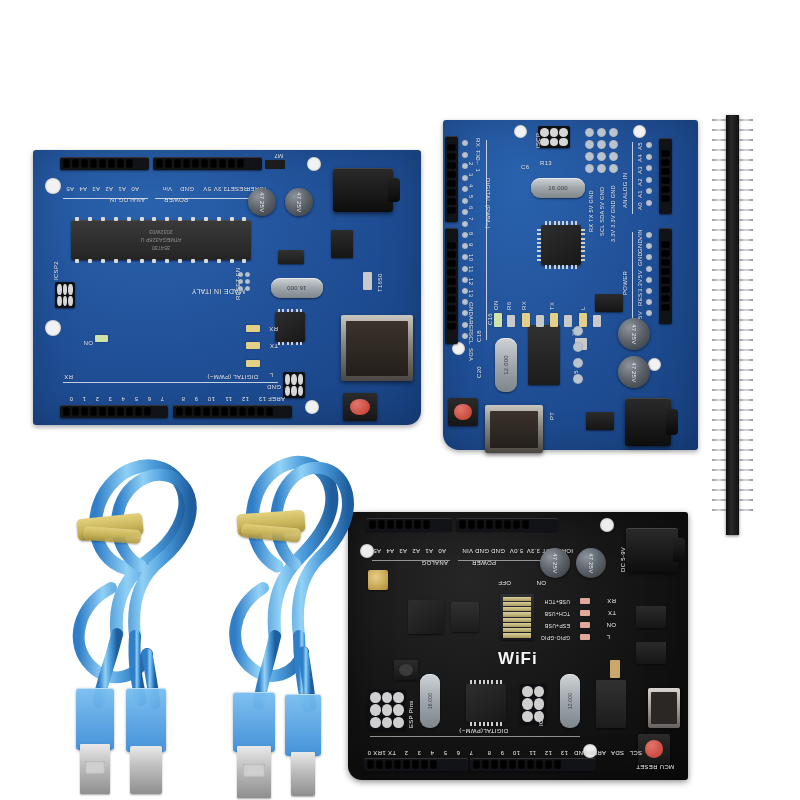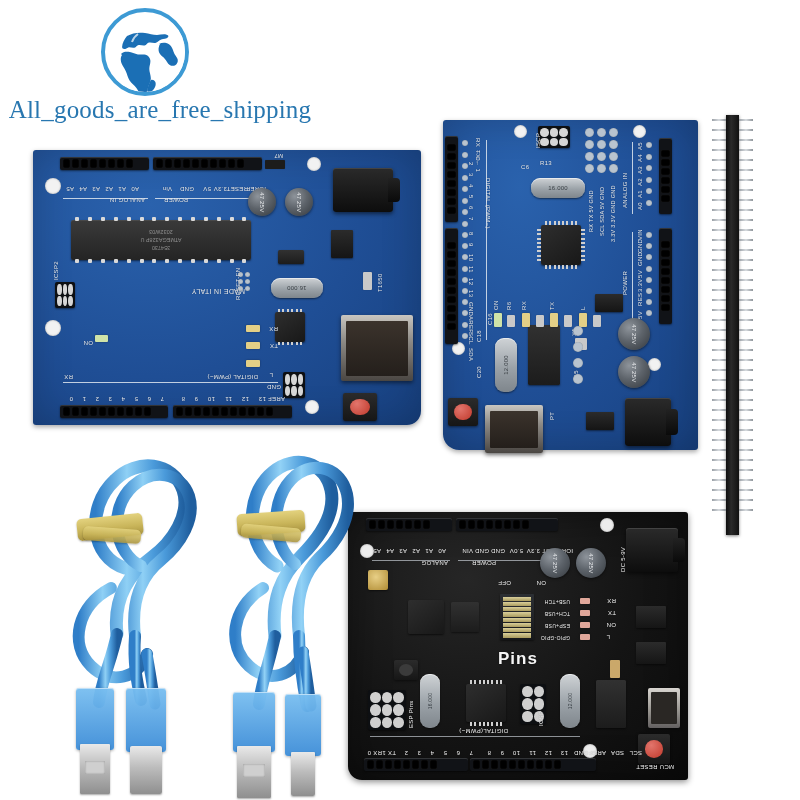--- a/index.html
+++ b/index.html
@@ -153,35 +153,20 @@
   .plug .metal.a:after{content:"";position:absolute;left:18%;right:18%;top:34%;height:26%;
        background:#cfcfcf;border-radius:1px;box-shadow:inset 0 0 2px rgba(0,0,0,.35);}
   .plug .metal.bsq{border-radius:2px;}
   .plug .metal.micro{border-radius:1px 1px 2px 2px;}
 </style>
 </head>
 <body>
 
 <div id="stage">
 
-  <div id="watermark">
-    <div id="globe">
-      <svg width="92" height="92" viewBox="0 0 92 92">
-        <circle cx="46" cy="46" r="40" fill="#ffffff"></circle>
-        <g fill="#1b6fb5">
-          <path d="M24 26c5-3 12-4 18-3 4 .5 8 2 12 2 3 0 6-1 9-.5 2 .3 3 1.5 2 2.8-1.4 1.8-4.5 1.4-6.8 2.2-2.2.8-3.4 3-5.8 3.4-2.2.4-4.3-.9-6.4-.4-1.8.5-2.6 2.6-4.4 3-2 .5-4-.9-6-.5-1.7.4-2.5 2.3-4.2 2.7-2 .5-4.2-.6-6-.3-1.5.3-2.6 1.6-4.1 1.6-1.3 0-2.3-1-2.2-2.3.2-3.5 2.3-7.5 4.9-10.7z"></path>
-          <path d="M18 44c1.8-2.2 4.8-2.6 7.5-2.2 3.2.5 6.2 2.2 9.4 2.6 2.6.3 5.3-.4 7.8.3 2.4.7 4.2 2.8 4.6 5.3.5 3-1 6-1 9 0 3.4 1.8 6.6 1.5 10-.3 3.6-2.6 6.8-3.2 10.4-.3 1.8-.2 3.8-1.4 5.2-1 1.2-3 1.3-4.4.5-2.6-1.5-3.6-4.8-5.4-7.2-2-2.7-5-4.6-6.8-7.5-1.8-2.8-2.4-6.2-3.8-9.2-1.3-2.8-3.4-5.2-4.4-8.1-.9-2.6-1-5.8.6-8.1z"></path>
-          <path d="M56 34c2.2-1.2 4.8-1.6 7.2-1 2 .5 3.8 1.8 5 3.5 1.6 2.2 2 5 3.3 7.4 1 1.9 2.7 3.4 3.2 5.5.5 2.2-.6 4.6-2.5 5.8-1.7 1-3.9.8-5.5-.3-2.2-1.5-3.2-4.2-5-6.2-1.6-1.8-3.8-3-5-5.1-1.2-2.1-1.5-4.9-.7-7.2.2-.7.5-1.4 1-2.4z"></path>
-          <path d="M48 70c1.6-.6 3.4.3 4.2 1.8.9 1.7.5 3.8-.3 5.5-.8 1.8-2.1 3.4-3.7 4.5-.9.6-2.2.9-3.1.3-1-.7-1-2.2-.7-3.4.6-2.4 1.5-4.8 2.6-7 .3-.6.6-1.3 1-1.7z"></path>
-        </g>
-        <path d="M35 24c-3 2-5 5-6 8" stroke="#ffffff" stroke-width="2" fill="none" opacity=".7"></path>
-      </svg>
-    </div>
-    <div id="wm-text">All_goods_are_free_shipping</div>
-  </div>
 
   <div class="board blue" style="left:33px;top:150px;width:388px;height:275px;border-radius:3px 3px 14px 3px;">
 
     <div class="hole" style="left:12px;top:28px;width:16px;height:16px;"></div>
     <div class="hole" style="left:12px;top:170px;width:16px;height:16px;"></div>
     <div class="hole" style="left:274px;top:7px;width:14px;height:14px;"></div>
     <div class="hole" style="left:272px;top:250px;width:14px;height:14px;"></div>
 
     <div class="fhdr h" style="left:27px;top:7px;width:85px;height:13px;">
       <span class="pin"></span>
@@ -758,21 +743,21 @@
       <i>47 25V</i>
     </div>
     <div class="cap" style="left:228px;top:36px;width:30px;height:30px;">
       <i>47 25V</i>
     </div>
 
     <div class="jack" style="left:278px;top:16px;width:52px;height:44px;"></div>
     <div class="silk b rot90" style="left:272px;top:60px;">DC 5-9V</div>
 
     <div class="silk b" style="left:150px;top:138px;font-size:17px;font-weight:bold;letter-spacing:1px;
-                color:#f5f5f5;text-shadow:0 0 2px rgba(0,0,0,.6);">Pins</div>
+                color:#f5f5f5;text-shadow:0 0 2px rgba(0,0,0,.6);">WiFi</div>
 
     <div class="icsp blk" style="left:20px;top:178px;width:38px;height:40px;grid-template-columns:repeat(3,1fr);grid-template-rows:repeat(3,1fr);">
       <b></b>
         <b></b>
         <b></b>
         <b></b>
         <b></b>
         <b></b>
         <b></b>
         <b></b>

